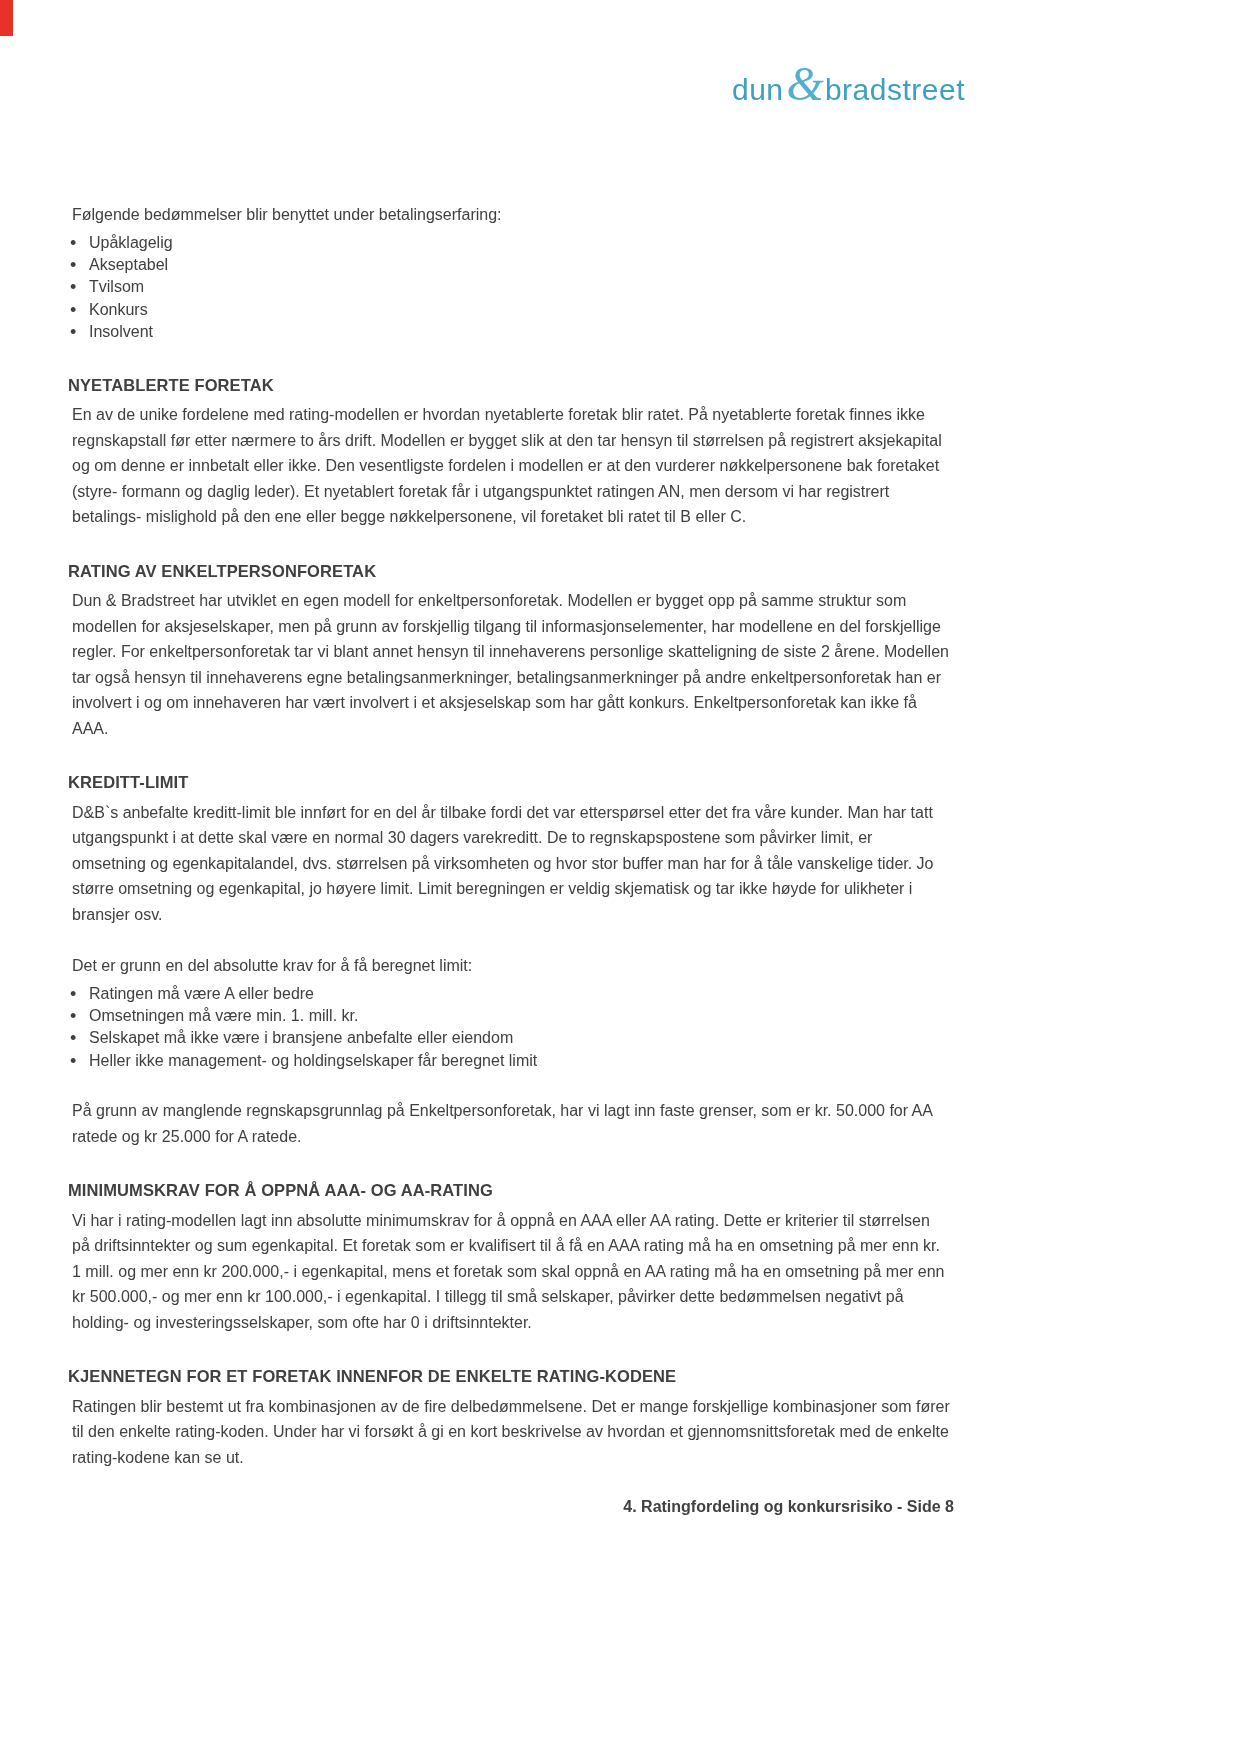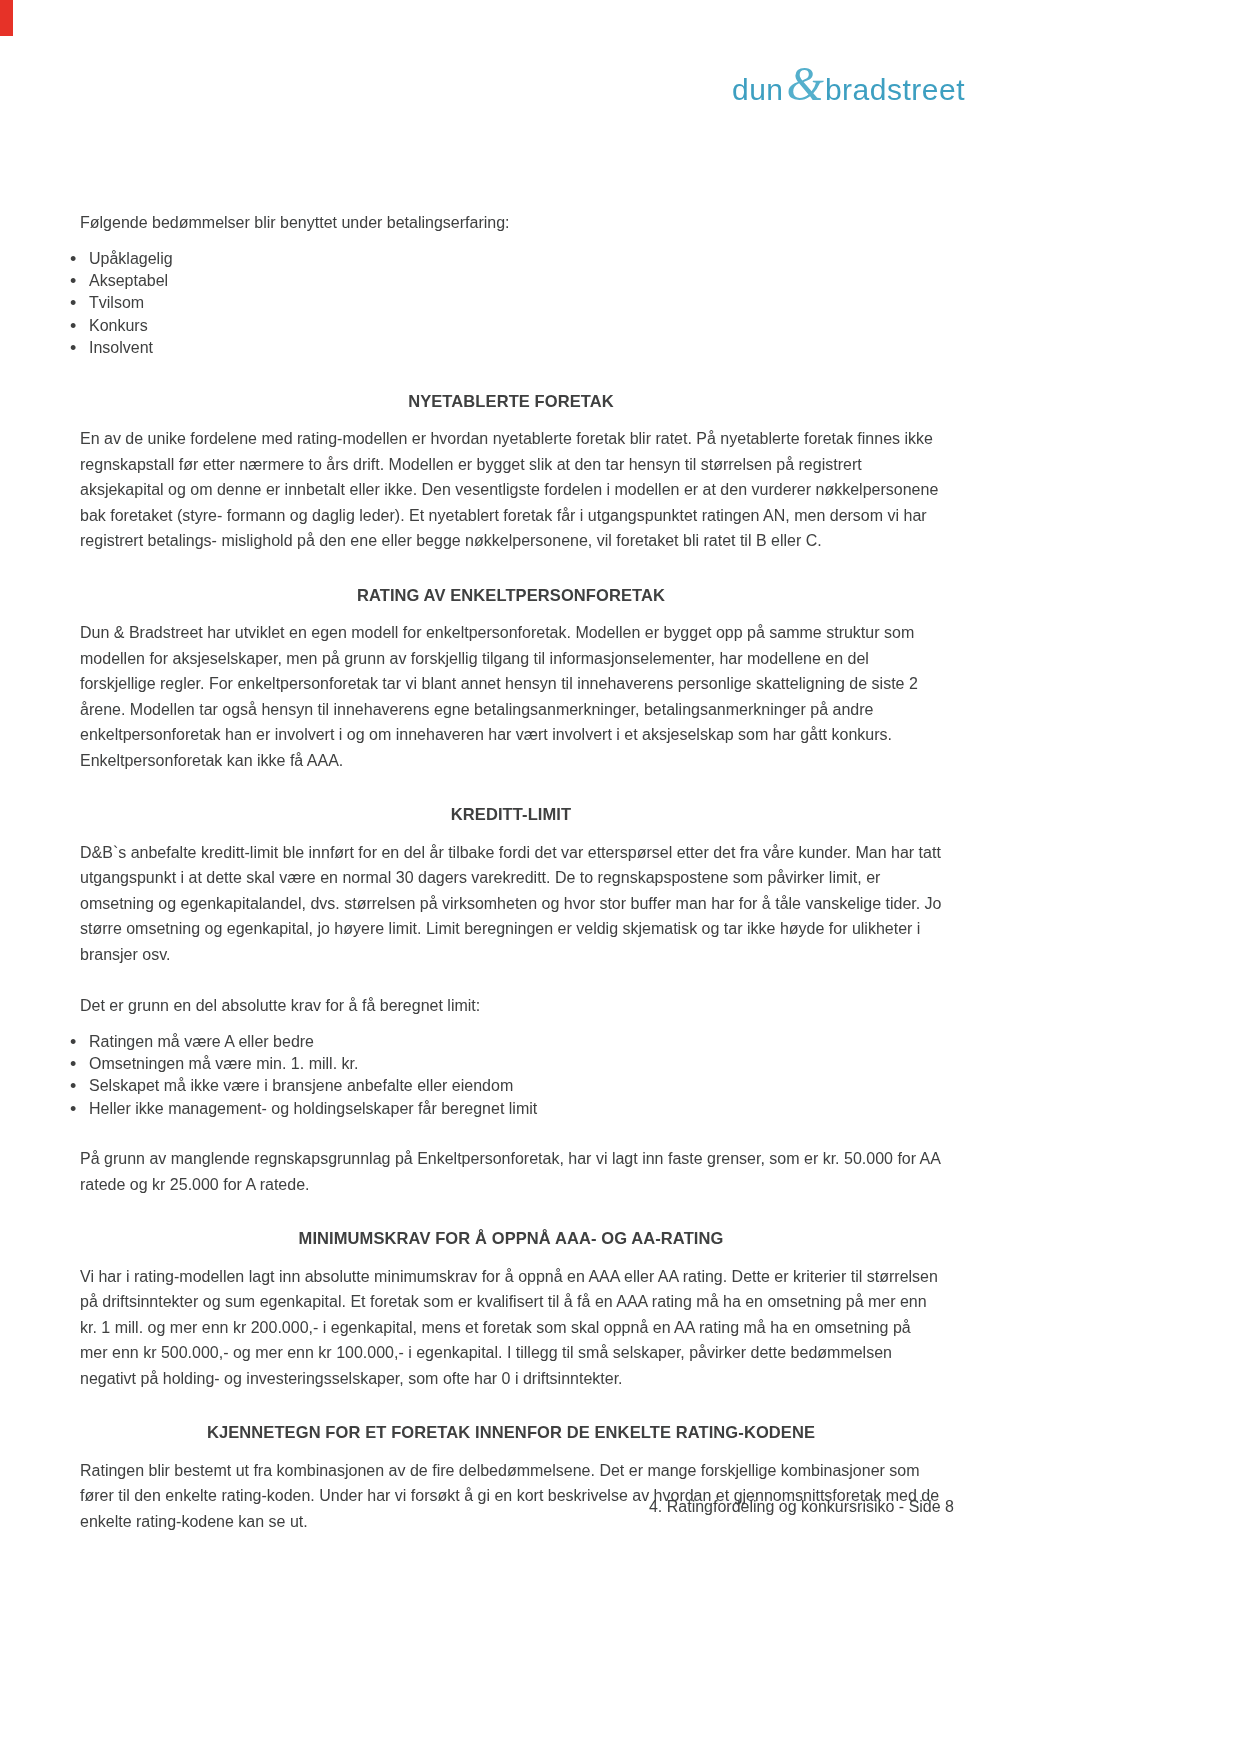--- a/index.html
+++ b/index.html
@@ -34,47 +34,47 @@
     margin:0 1px 0 3px;
     color:#54afcc;
     font-family:"Liberation Serif","DejaVu Serif",serif;
     font-style:italic;
     font-weight:400;
   }
   .content {
     position:absolute; left:68px; top:198px; width:886px;
     font-size:16px; line-height:25.5px;
   }
-  p { margin:12px; }
+  p { margin:4px; }
   p.spaced { margin-top:26px; }
   ul.bullets { list-style:none; margin:3px 0 0 2px; }
   ul.bullets li {
     position:relative;
     padding-left:19px;
     line-height:22.4px;
   }
   ul.bullets li::before {
     content:"\2022";
     position:absolute; left:0; top:0;
     font-size:18px;
   }
   section h2 {
     font-size:16.5px;
     font-weight:bold;
     margin-top:29px;
     margin-bottom:2px;
     letter-spacing:0.1px;
-    text-align:center;
   }
   .footer {
     position:absolute;
     left:68px; top:1498px; width:886px;
     text-align:right;
     font-size:16px;
     color:#3f4040;
+    font-weight:bold;
   }
 </style>
 </head>
 <body>
 
 <div class="page">
 
   <div class="corner-mark"></div>
 
   <div class="logo">

